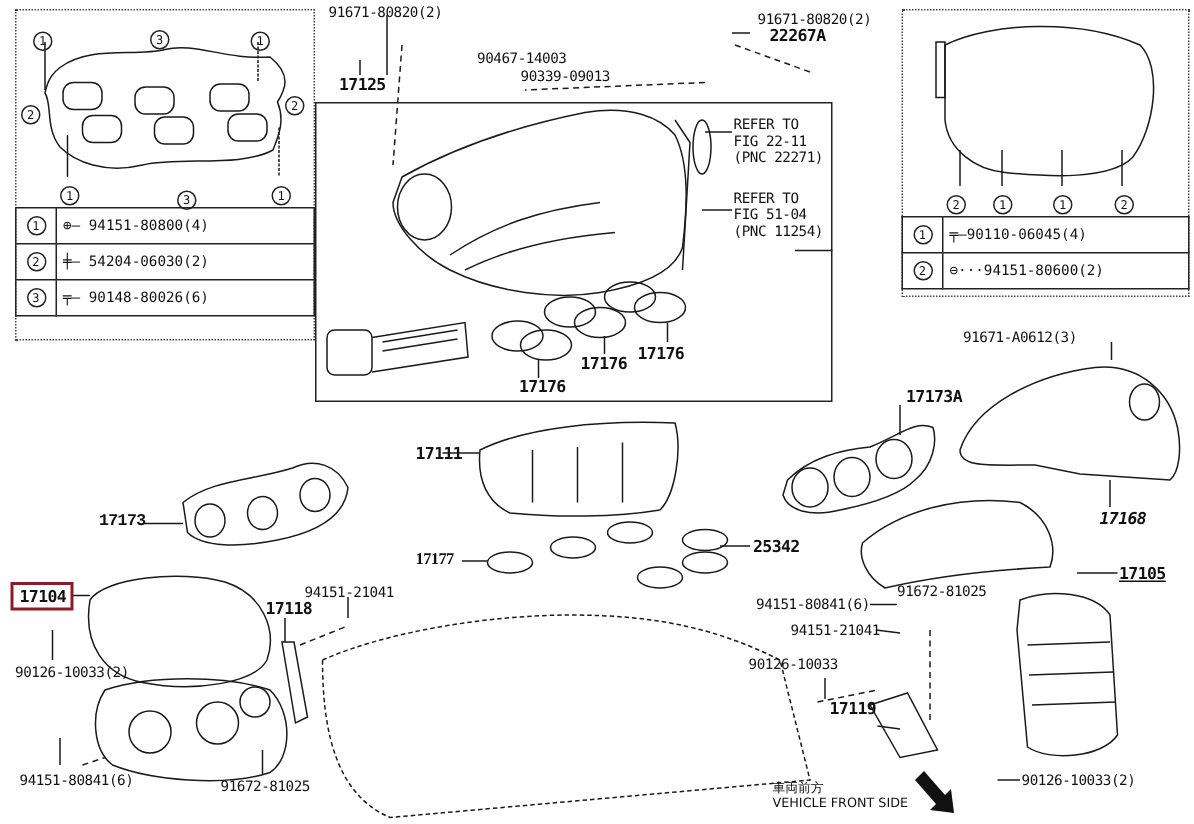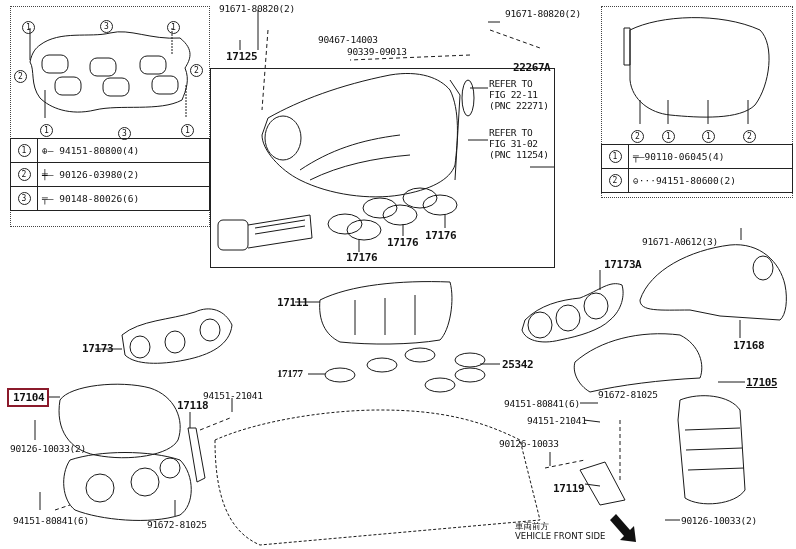--- a/index.html
+++ b/index.html
@@ -184,21 +184,21 @@
 <div style="position:absolute;left:181px;top:118px;"><span class="circ">1</span></div>
 
 <table class="tbl" style="left:10px;top:138px;width:200px;">
   <tbody>
       <tr>
     <td class="num"><span class="circ">1</span></td>
     <td><span>⊕—</span> <span>94151-80800(4)</span></td>
   </tr>
   <tr>
     <td class="num"><span class="circ">2</span></td>
-    <td><span>╪—</span> <span>90126-03980(2)</span></td>
+    <td><span>╪—</span> <span>54204-06030(2)</span></td>
   </tr>
   <tr>
     <td class="num"><span class="circ">3</span></td>
     <td><span>╤—</span> <span>90148-80026(6)</span></td>
   </tr>
 </tbody>
   </table>
 
 <div class="box dotted" style="left:601px;top:6px;width:192px;height:192px;"></div>
 <div style="position:absolute;left:631px;top:124px;"><span class="circ">2</span></div>
@@ -220,54 +220,54 @@
 
 <div class="box" style="left:210px;top:68px;width:345px;height:200px;"></div>
 
 <div class="lbl" style="left:489px;top:78px;">
   <div>REFER TO</div>
   <div>FIG 22-11</div>
   <div>(PNC 22271)</div>
 </div>
 <div class="lbl" style="left:489px;top:127px;">
   <div>REFER TO</div>
-  <div>FIG 31-02</div>
+  <div>FIG 51-04</div>
   <div>(PNC 11254)</div>
 </div>
 
 <div class="lbl" style="left:219px;top:3px;">91671-80820(2)</div>
 <div class="lbl big" style="left:226px;top:51px;">17125</div>
 <div class="lbl" style="left:318px;top:34px;">90467-14003</div>
 <div class="lbl" style="left:347px;top:46px;text-align:right;">90339-09013</div>
 <div class="lbl" style="left:505px;top:8px;">91671-80820(2)</div>
-<div class="lbl big" style="left:513px;top:18px;margin-top:44px;">22267A</div>
+<div class="lbl big" style="left:513px;top:18px;">22267A</div>
 <div class="lbl big" style="left:556px;top:160px;"></div>
 <div class="lbl big" style="left:346px;top:252px;">17176</div>
 <div class="lbl big" style="left:387px;top:237px;">17176</div>
 <div class="lbl big" style="left:425px;top:230px;">17176</div>
-<div class="lbl" style="left:642px;top:236px;">91671-A0612(3)</div>
+<div class="lbl" style="left:642px;top:220px;">91671-A0612(3)</div>
 <div class="lbl big" style="left:604px;top:259px;">17173A</div>
 <div class="lbl big" style="left:277px;top:297px;">17111</div>
-<div class="lbl big" style="left:733px;top:340px;">17168</div>
-<div class="lbl big" style="left:82px;top:343px;">17173</div>
+<div class="lbl big" style="left:733px;top:340px;font-style:italic;">17168</div>
+<div class="lbl big" style="left:66px;top:343px;font-family:Liberation Mono, monospace;">17173</div>
 <div class="lbl big" style="left:277px;top:368px;font-family:Liberation Serif, serif;">17177</div>
 <div class="lbl big" style="left:502px;top:359px;">25342</div>
 <div class="lbl big" style="left:746px;top:377px;text-decoration:underline;">17105</div>
 
 <div class="hl" style="left:7px;top:388px;width:42px;height:19px;"></div>
 <div class="lbl big" style="left:13px;top:392px;">17104</div>
 
 <div class="lbl" style="left:203px;top:390px;">94151-21041</div>
 <div class="lbl big" style="left:177px;top:400px;">17118</div>
 <div class="lbl" style="left:504px;top:398px;">94151-80841(6)</div>
 <div class="lbl" style="left:598px;top:389px;">91672-81025</div>
 <div class="lbl" style="left:527px;top:415px;">94151-21041</div>
 <div class="lbl" style="left:10px;top:443px;">90126-10033(2)</div>
 <div class="lbl" style="left:499px;top:438px;">90126-10033</div>
-<div class="lbl big" style="left:553px;top:483px;">17119</div>
+<div class="lbl big" style="left:553px;top:467px;">17119</div>
 <div class="lbl" style="left:13px;top:515px;">94151-80841(6)</div>
 <div class="lbl" style="left:147px;top:519px;">91672-81025</div>
 <div class="lbl" style="left:681px;top:515px;">90126-10033(2)</div>
 
 <div class="note" style="left:515px;top:521px;">
   <div>車両前方</div>
   <div>VEHICLE FRONT SIDE</div>
 </div>
 <div class="lbl" style="left:752px;top:535px;font-size:8px;margin-left:47px;">176171B</div>
 

